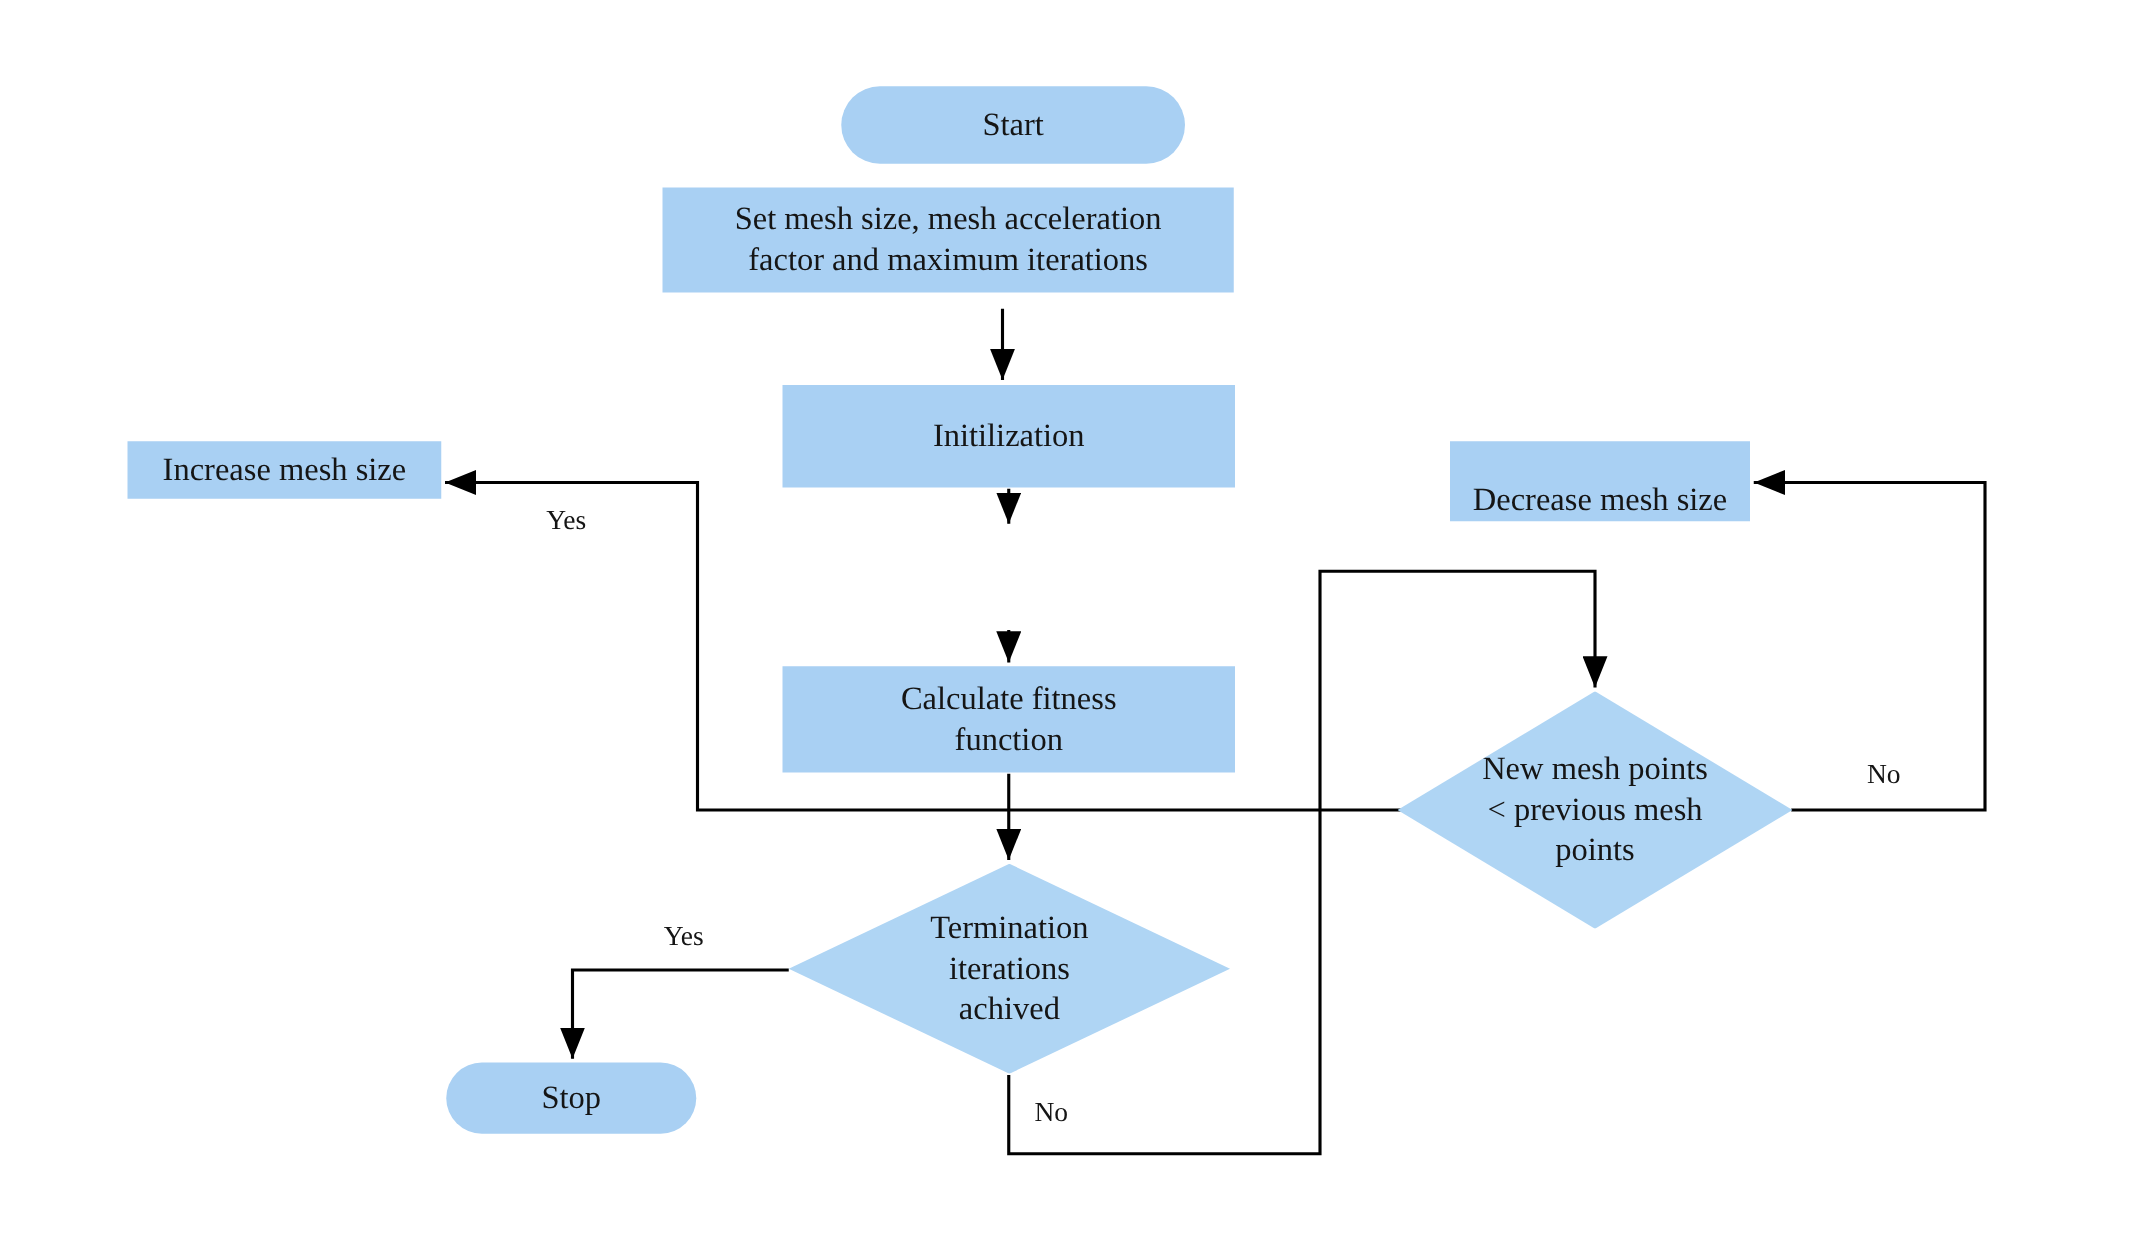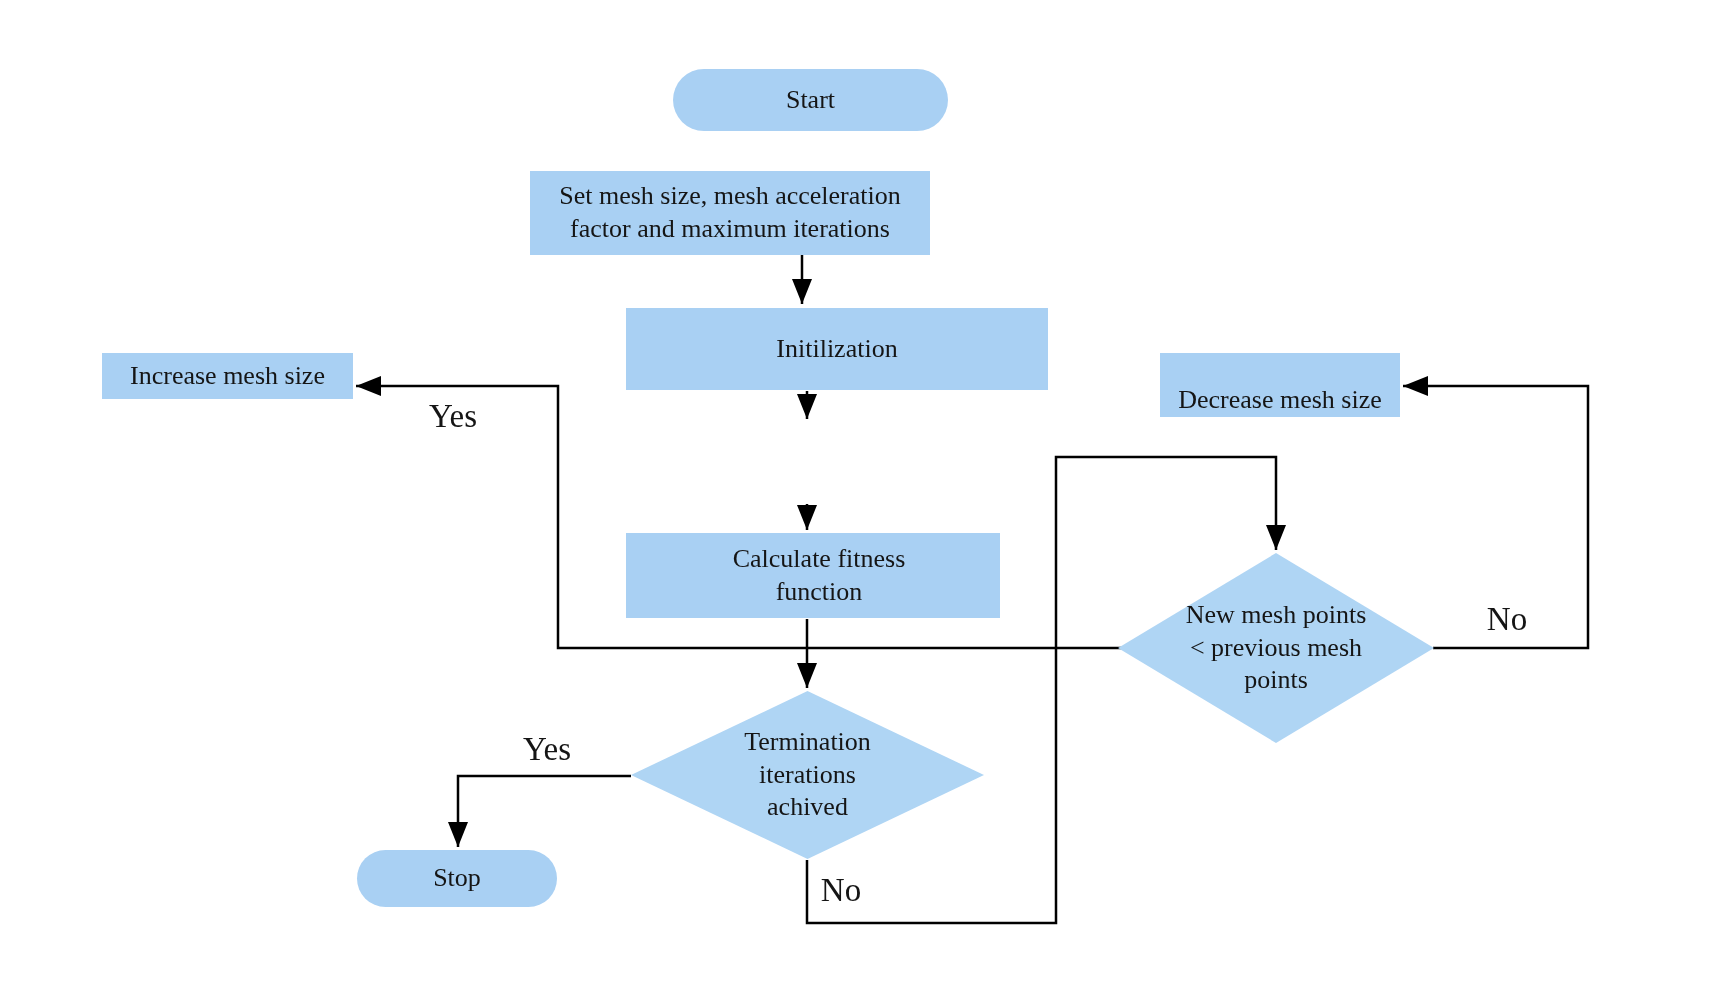--- a/index.html
+++ b/index.html
@@ -35,29 +35,29 @@
     white-space: pre-line;
   }
   .pill { border-radius: 31px; }
   .diamond {
     background: var(--diamond_fill, #b0d6f4);
     clip-path: polygon(50% 0, 100% 50%, 50% 100%, 0 50%);
   }
   .edge-label {
     position: absolute;
     transform: translate(-50%, -50%);
-    font-size: 33px;
+    font-size: 22px;
     white-space: nowrap;
   }
   
   #n-start        { left: 673px;  top: 69px;  width: 275px; height: 62px; }
-  #n-set-mesh     { left: 530px;  top: 171px; width: 400px; height: 84px; }
-  #n-init         { left: 626px;  top: 308px; width: 422px; height: 82px; }
+  #n-set-mesh     { left: 530px;  top: 150px; width: 457px; height: 84px; }
+  #n-init         { left: 626px;  top: 308px; width: 362px; height: 82px; }
   #n-construct    { left: 626px;  top: 422px; width: 362px; height: 81px; }
-  #n-calculate    { left: 626px;  top: 533px; width: 362px; height: 85px; padding-left: 12px; }
+  #n-calculate    { left: 626px;  top: 533px; width: 362px; height: 85px; }
   #n-termination  { left: 631px;  top: 691px; width: 353px; height: 168px; }
   #n-stop         { left: 357px;  top: 850px; width: 200px; height: 57px; }
   #n-increase     { left: 102px;  top: 353px; width: 251px; height: 46px; }
   #n-decrease     { left: 1160px; top: 353px; width: 240px; height: 64px; align-items: flex-end; }
   #n-new-mesh     { left: 1118px; top: 553px; width: 316px; height: 190px; }
   
   #l-yes-stop     { left: 547px;  top: 749px; }
   #l-no-loop      { left: 841px;  top: 890px; }
   #l-yes-increase { left: 453px;  top: 416px; }
   #l-no-decrease  { left: 1507px; top: 619px; }

